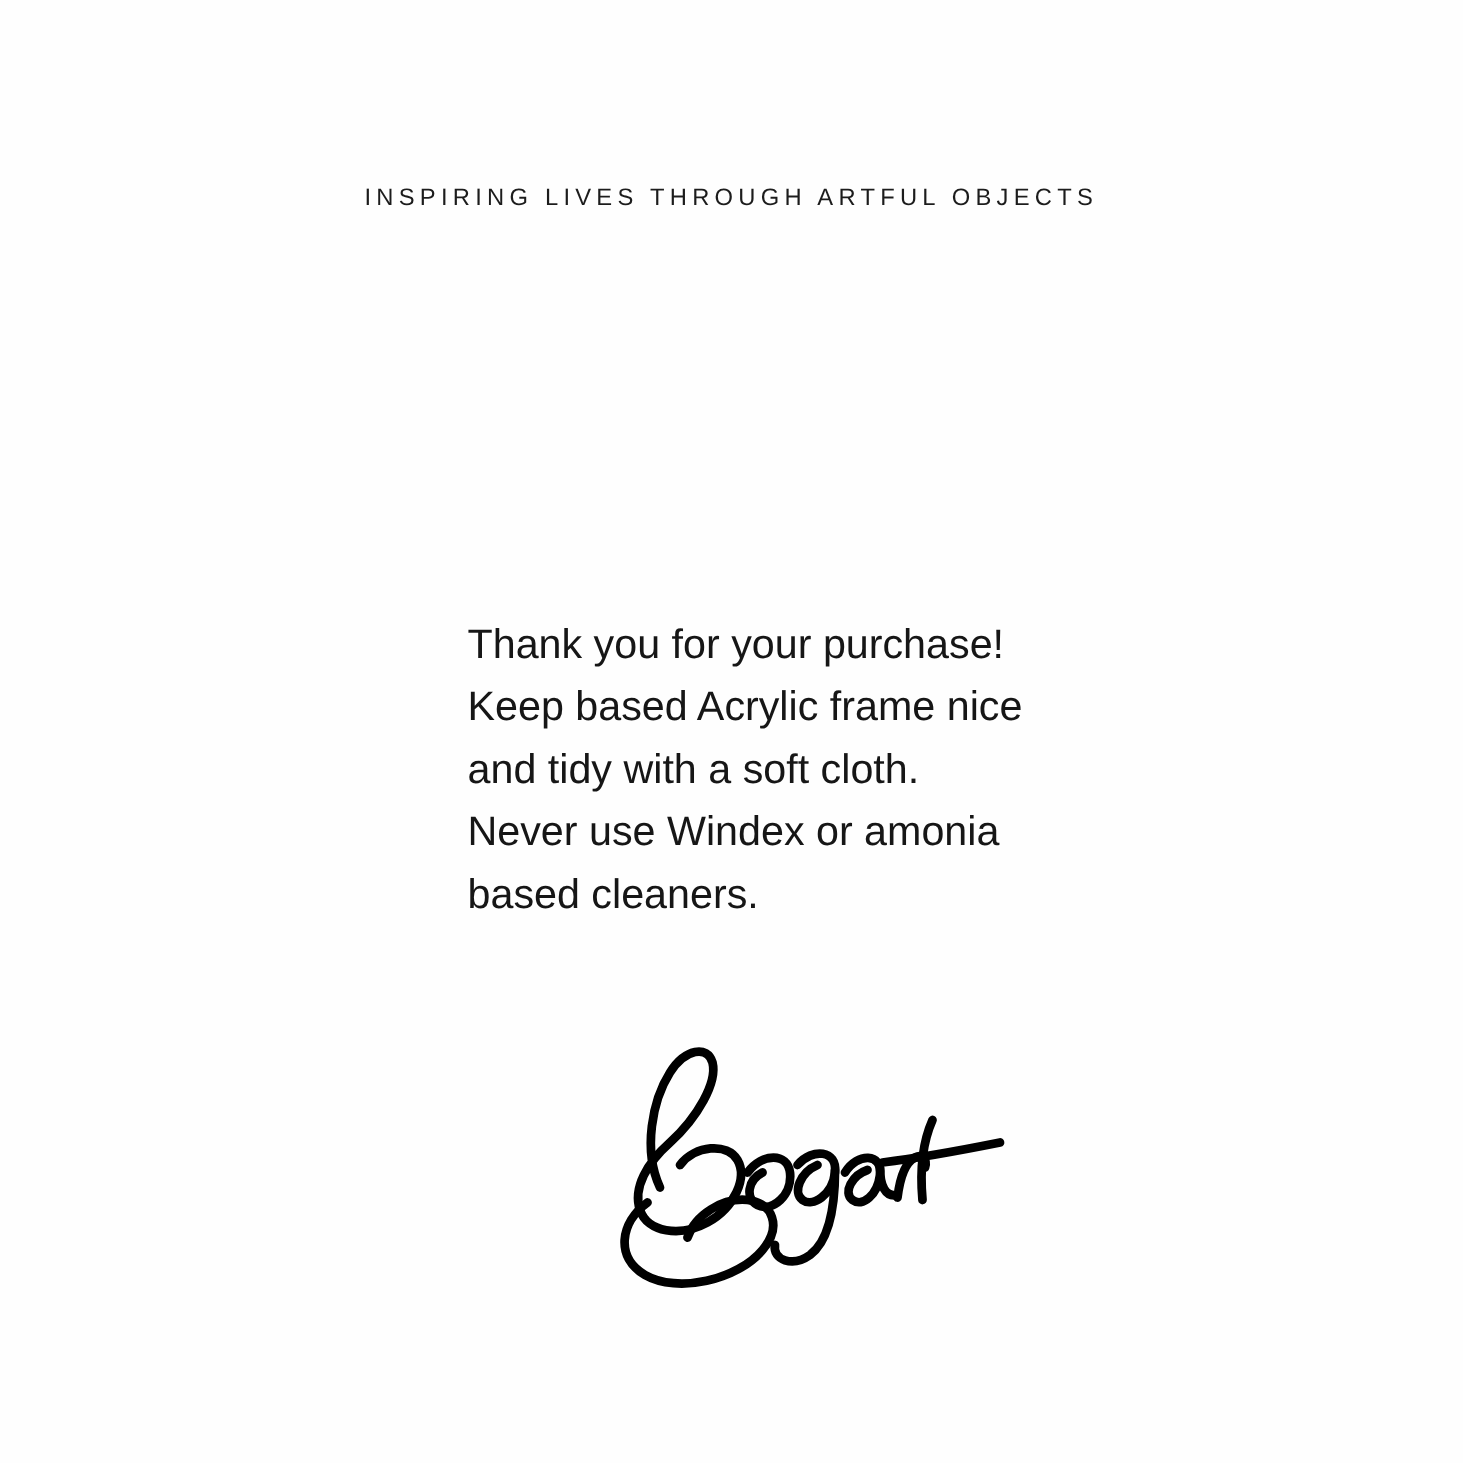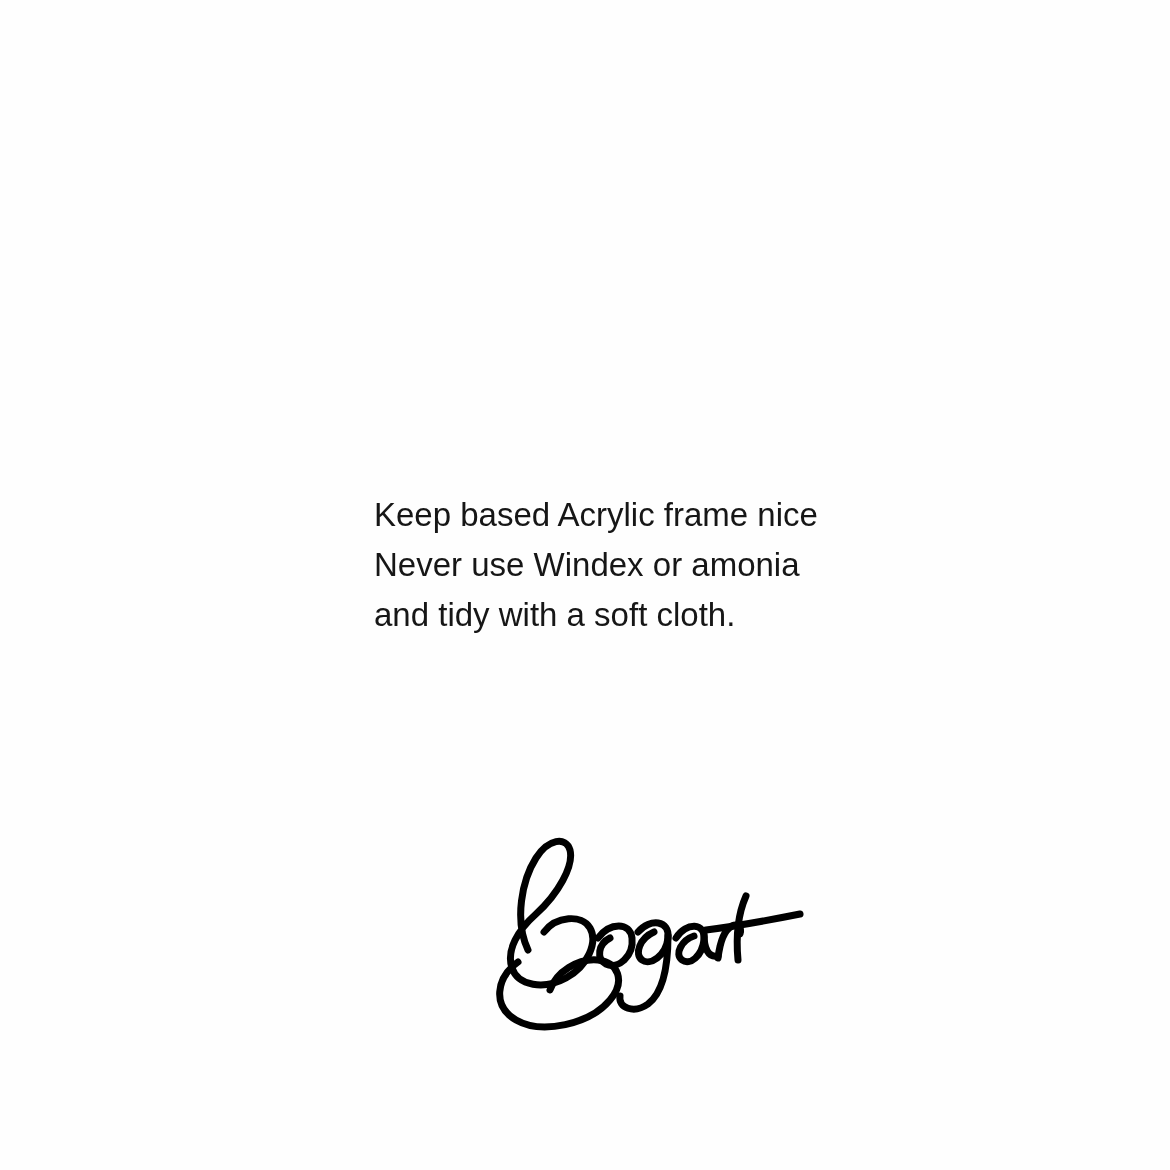--- a/index.html
+++ b/index.html
@@ -69,25 +69,28 @@
   }
   .signature svg {
     display: block;
   }
 </style>
 </head>
 <body>
 
 <div class="card">
 
+  <div class="tagline">INSPIRING LIVES THROUGH ARTFUL OBJECTS</div>
 
   <div class="message">
+    <span class="line">Thank you for your purchase!</span>
     <span class="line">Keep based Acrylic frame nice</span>
+    <span class="line">and tidy with a soft cloth.</span>
     <span class="line">Never use Windex or amonia</span>
-    <span class="line">and tidy with a soft cloth.</span>
+    <span class="line">based cleaners.</span>
   </div>
 
   <div class="logo-block">
 
     <div class="signature">
       <svg width="430" height="230" viewBox="0 0 430 230" xmlns="http://www.w3.org/2000/svg">
         <g fill="none" stroke="#000000" stroke-width="7" stroke-linecap="round" stroke-linejoin="round">
 
           <path d="M58 140 C44 110, 52 70, 66 48 C78 29, 96 26, 100 40 C104 56, 88 84, 66 104 C48 120, 36 140, 42 158 C48 176, 74 180, 96 168 C118 156, 128 132, 120 118 C112 104, 86 106, 74 122"></path>
 

